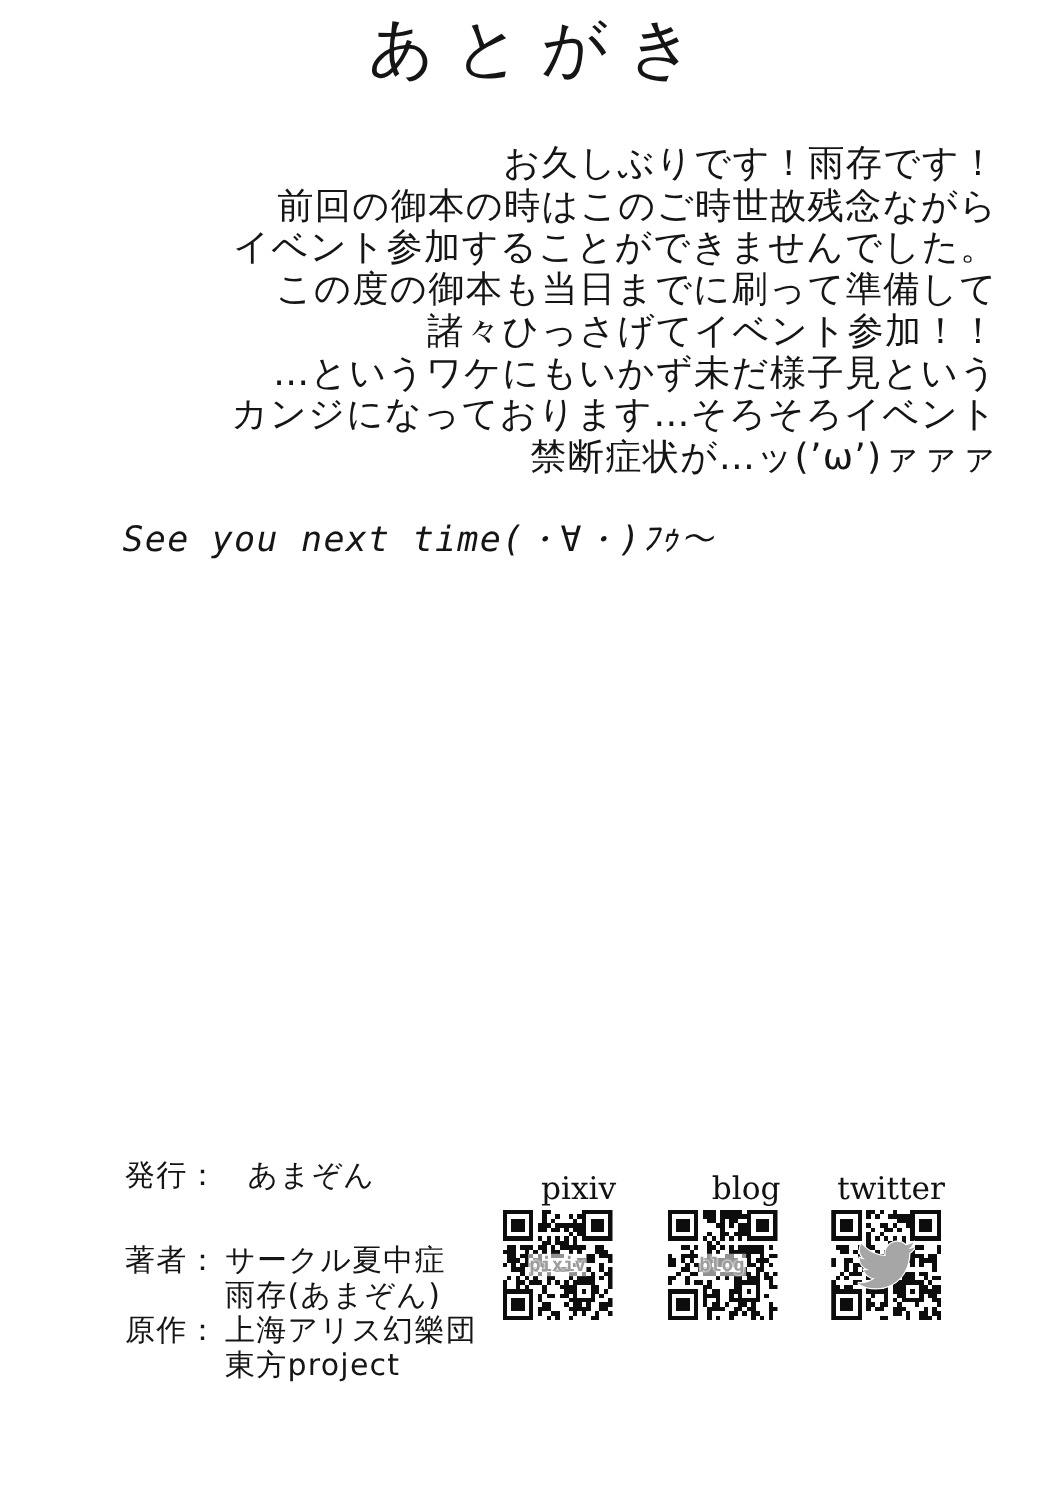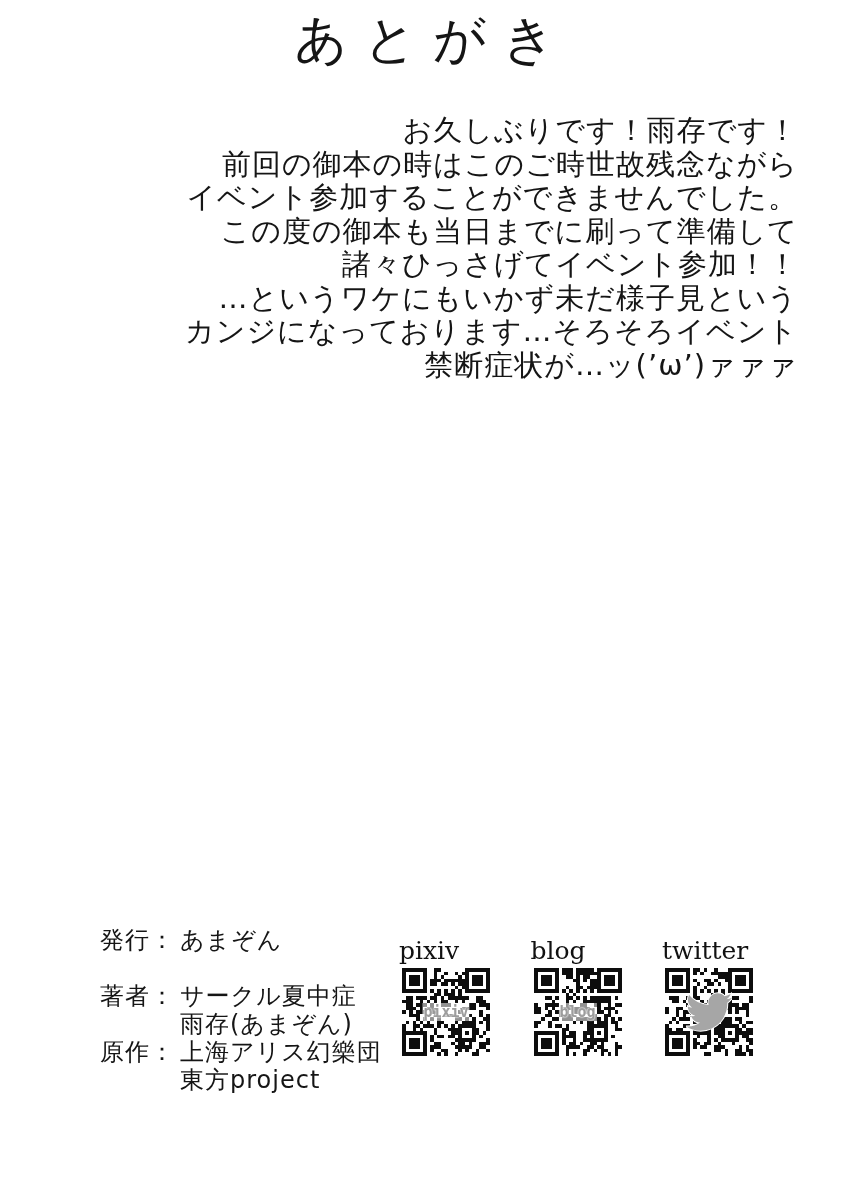--- a/index.html
+++ b/index.html
@@ -51,32 +51,32 @@
   }
   .colophon {
     position: absolute;
     left: 100px;
     top: 926px;
     font-size: 24px;
     line-height: 28px;
     letter-spacing: 1px;
   }
   .col-row { display: flex; align-items: flex-start; }
-  .col-row.gap-after { margin-bottom: 28px; }
+  .col-row.gap-after { margin-bottom: 40px; gap: 18px; }
   .col-label { flex: 0 0 80px; }
   .col-value { white-space: pre-line; }
   .qr-section {
     position: absolute;
     left: 399px;
     top: 936px;
     width: 357px;
     display: flex;
     justify-content: space-between;
   }
-  .qr-item { width: 94px; text-align: left; }
+  .qr-item { width: 94px; text-align: right; }
   .qr-label {
     font-family: "DejaVu Serif", serif;
     font-size: 25px;
     line-height: 30px;
     margin-bottom: 2px;
     color: #111;
     white-space: nowrap;
   }
   .qr-box {
     position: relative;
@@ -125,20 +125,21 @@
 
   <div class="body-text">
     <p class="para">お久しぶりです！雨存です！
 前回の御本の時はこのご時世故残念ながら
 イベント参加することができませんでした。
 この度の御本も当日までに刷って準備して
 諸々ひっさげてイベント参加！！
 …というワケにもいかず未だ様子見という
 カンジになっております…そろそろイベント
 禁断症状が…ッ(’ω’)ァァァ</p>
+    <p class="signoff">See you next time(・∀・)ﾌｩ～</p>
   </div>
 
   <div class="colophon">
     <div class="col-row gap-after">
       <span class="col-label">発行：</span>
       <span class="col-value">あまぞん</span>
     </div>
     <div class="col-row">
       <span class="col-label">著者：</span>
       <span class="col-value">サークル夏中症

